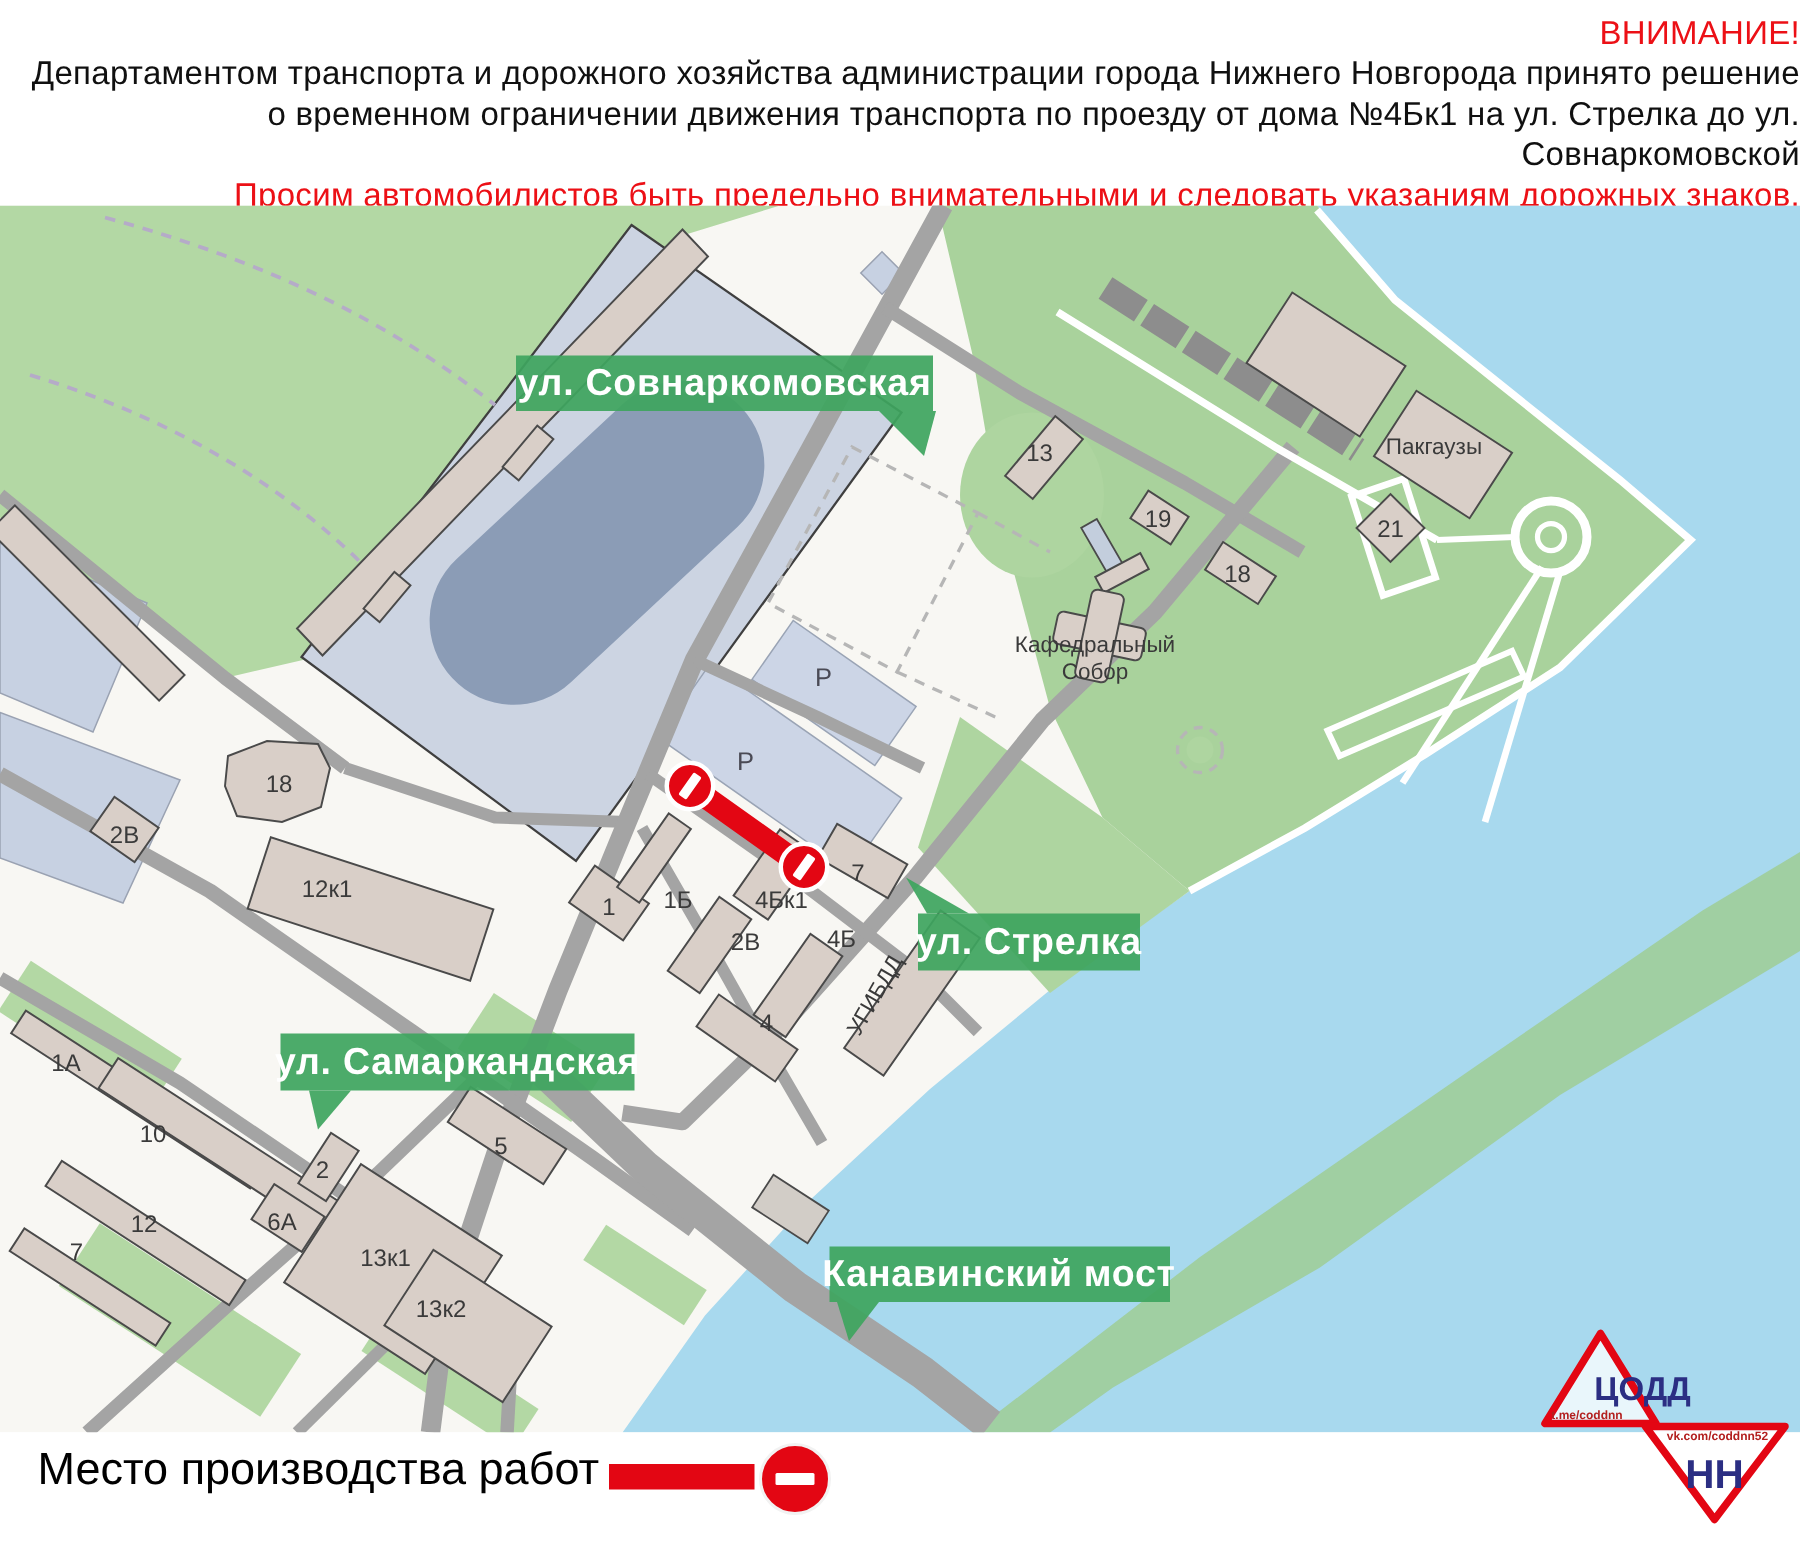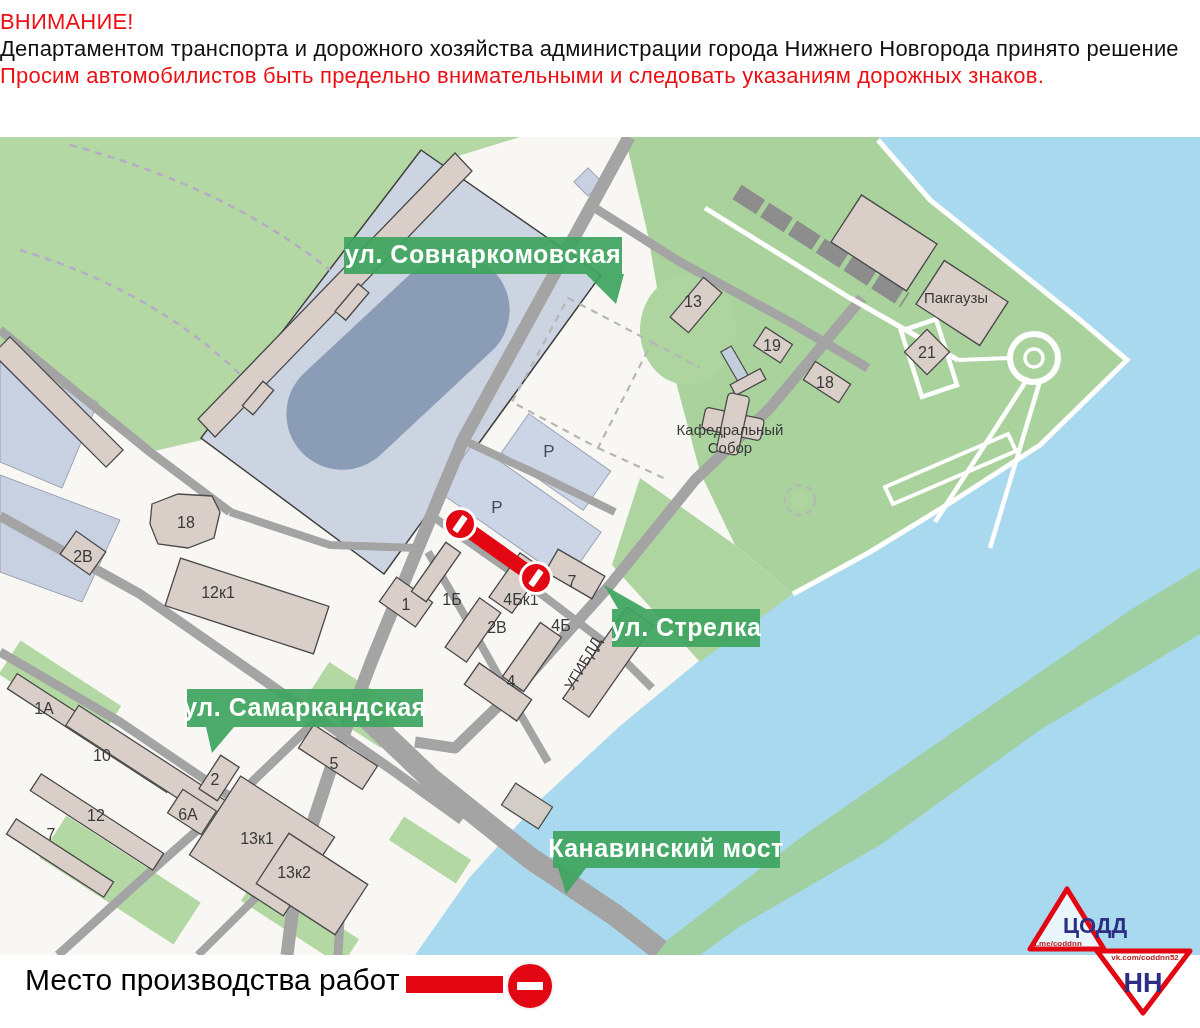--- a/index.html
+++ b/index.html
@@ -1,21 +1,21 @@
 <!DOCTYPE html>
 <html><head>
 <meta charset="utf-8">
 <style>
   html,body{margin:0;padding:0;background:#fff;}
   body{font-family:"Liberation Sans", sans-serif;}
   #stage{position:relative;width:1200px;height:1028px;overflow:hidden;background:#fff;}
 
   
   #hdr{position:absolute;top:0;left:0;width:1200px;height:137px;background:#fff;
-       text-align:left;font-size:22px;line-height:27px;letter-spacing:.2px;color:#101010;
+       text-align:right;font-size:22px;line-height:27px;letter-spacing:.2px;color:#101010;
        padding-top:8px;box-sizing:border-box;}
   .red{color:#ec1016;}
   .blk{color:#101010;}
 
   
   #map{position:absolute;top:137px;left:0;}
   text{font-family:"Liberation Sans", sans-serif;}
   .blbl{font-size:16px;fill:#3a3a3a;text-anchor:middle;dominant-baseline:middle;}
   .poi{font-size:15px;fill:#3a3a3a;text-anchor:middle;dominant-baseline:middle;}
   .plbl{font-size:17px;fill:#4a4a55;text-anchor:middle;dominant-baseline:middle;}
@@ -39,20 +39,21 @@
   #logo{position:absolute;left:1020px;top:885px;}
 </style>
 </head>
 <body>
 
 <div id="stage">
 
   <div id="hdr">
     <div class="red">ВНИМАНИЕ!</div>
     <div class="blk">Департаментом транспорта и дорожного хозяйства администрации города Нижнего Новгорода принято решение</div>
+    <div class="blk">о временном ограничении движения транспорта по проезду от дома №4Бк1 на ул. Стрелка до ул. Совнаркомовской</div>
     <div class="red">Просим автомобилистов быть предельно внимательными и следовать указаниям дорожных знаков.</div>
   </div>
 
   <svg id="map" width="1200" height="818" viewBox="0 137 1200 818" xmlns="http://www.w3.org/2000/svg">
 
     <rect x="0" y="137" width="1200" height="818" fill="#f8f7f3"></rect>
 
     <path d="M878,137 L1200,137 L1200,955 L415,955 L470,877 L540,800 L620,726 L700,660 L793,594
          L870,552 L950,503 L1040,445 L1127,360 L1080,320 L1000,256 L930,200 Z" fill="#a8d9ee"></path>
 

